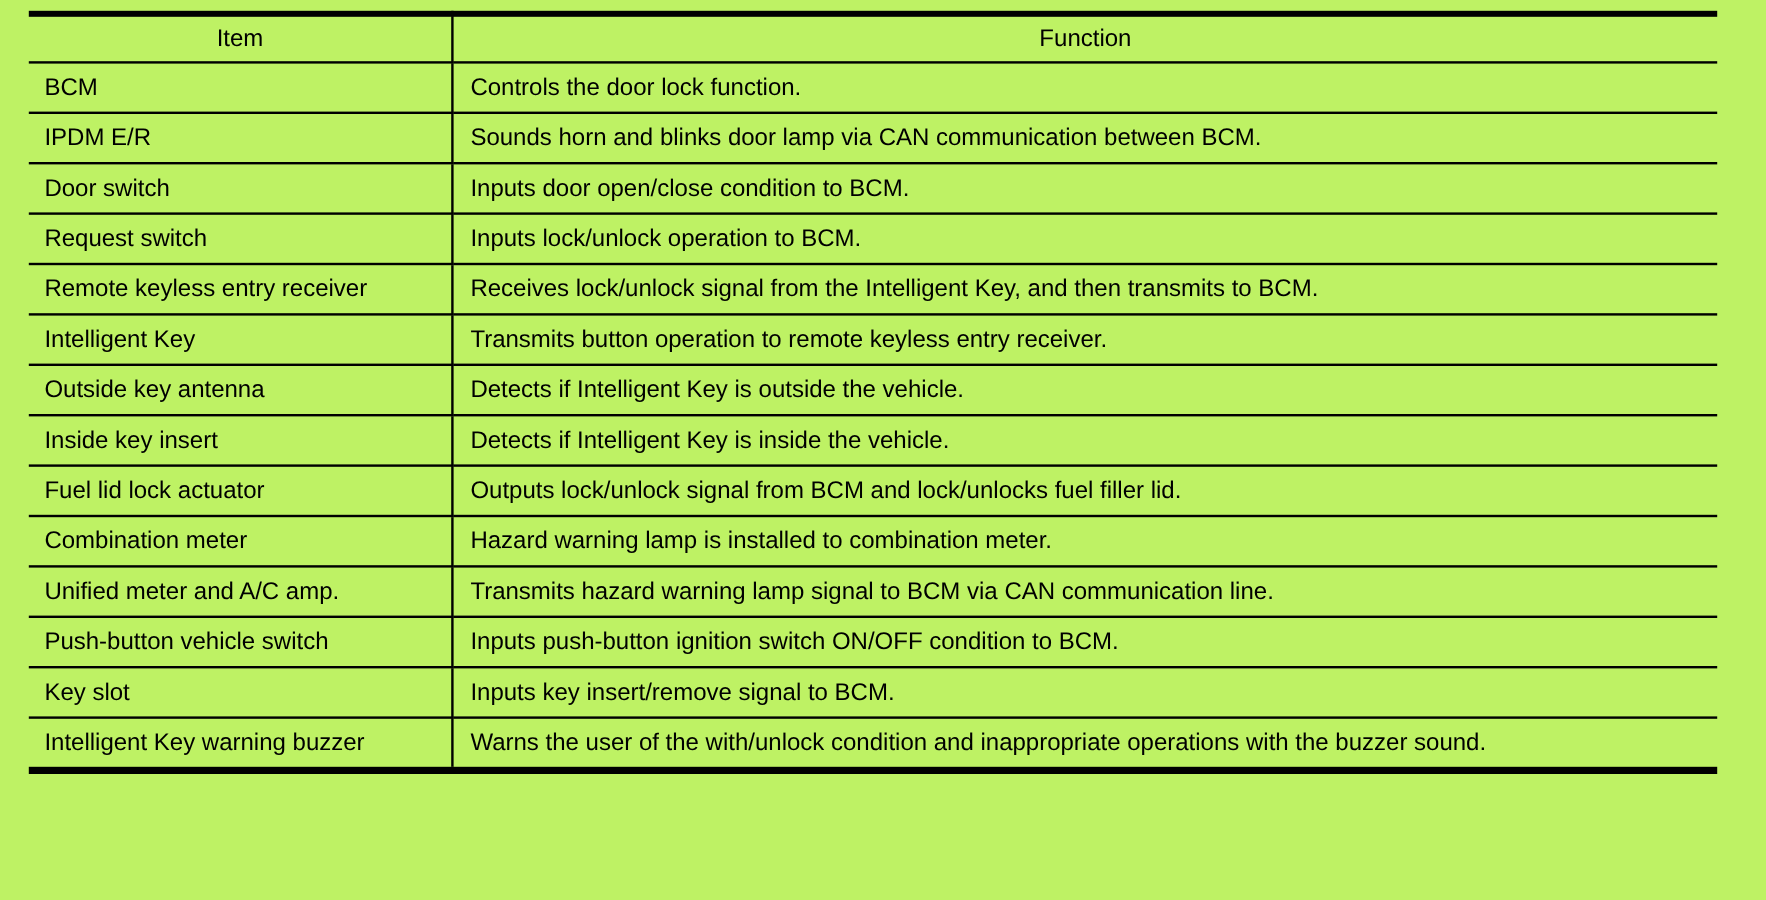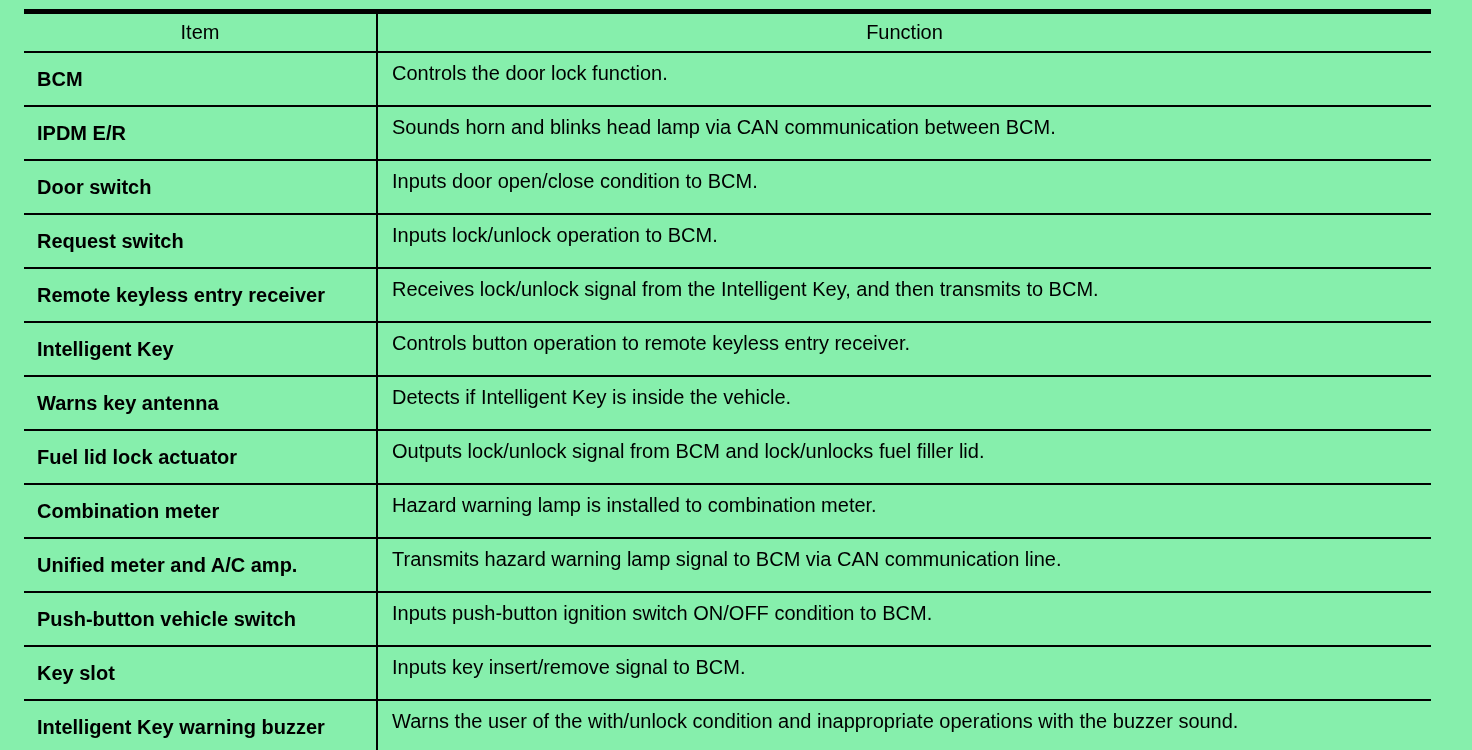--- a/index.html
+++ b/index.html
@@ -8,21 +8,21 @@
     background: #ffffff;
     width: 1472px;
     height: 750px;
     font-family: "Liberation Sans", sans-serif;
     color: #000000;
   }
   .page {
     position: relative;
     width: 1472px;
     height: 750px;
-    background: #86efac;
+    background: #bef264;
     overflow: hidden;
   }
   .table-wrap {
     position: absolute;
     left: 24px;
     top: 9px;
     width: 1407px;
   }
   table.spec-table {
     width: 100%;
@@ -47,24 +47,23 @@
     padding: 0;
     height: 37px;
   }
   table.spec-table th:first-child,
   table.spec-table td:first-child {
     width: 352px;
     border-right: 2px solid #000000;
   }
   table.spec-table td:first-child {
     padding: 0 20px 0 13px;
-    font-weight: bold;
   }
   table.spec-table td:last-child {
-    padding: 0 6px 12px 14px;
+    padding: 0 6px 0 14px;
   }
 </style>
 </head>
 <body>
 
 <div class="page">
   <div class="table-wrap">
     <table class="spec-table">
       <thead>
         <tr>
@@ -73,47 +72,51 @@
         </tr>
       </thead>
       <tbody>
   <tr>
     <td>BCM</td>
     <td>Controls the door lock function.</td>
   </tr>
 
   <tr>
     <td>IPDM E/R</td>
-    <td>Sounds horn and blinks head lamp via CAN communication between BCM.</td>
+    <td>Sounds horn and blinks door lamp via CAN communication between BCM.</td>
   </tr>
 
 
   <tr>
     <td>Door switch</td>
     <td>Inputs door open/close condition to BCM.</td>
   </tr>
 
   <tr>
     <td>Request switch</td>
     <td>Inputs lock/unlock operation to BCM.</td>
   </tr>
 
   <tr>
     <td>Remote keyless entry receiver</td>
     <td>Receives lock/unlock signal from the Intelligent Key, and then transmits to BCM.</td>
   </tr>
 
   <tr>
     <td>Intelligent Key</td>
-    <td>Controls button operation to remote keyless entry receiver.</td>
+    <td>Transmits button operation to remote keyless entry receiver.</td>
   </tr>
 
+  <tr>
+    <td>Outside key antenna</td>
+    <td>Detects if Intelligent Key is outside the vehicle.</td>
+  </tr>
 
   <tr>
-    <td>Warns key antenna</td>
+    <td>Inside key insert</td>
     <td>Detects if Intelligent Key is inside the vehicle.</td>
   </tr>
 
   <tr>
     <td>Fuel lid lock actuator</td>
     <td>Outputs lock/unlock signal from BCM and lock/unlocks fuel filler lid.</td>
   </tr>
 
   <tr>
     <td>Combination meter</td>

